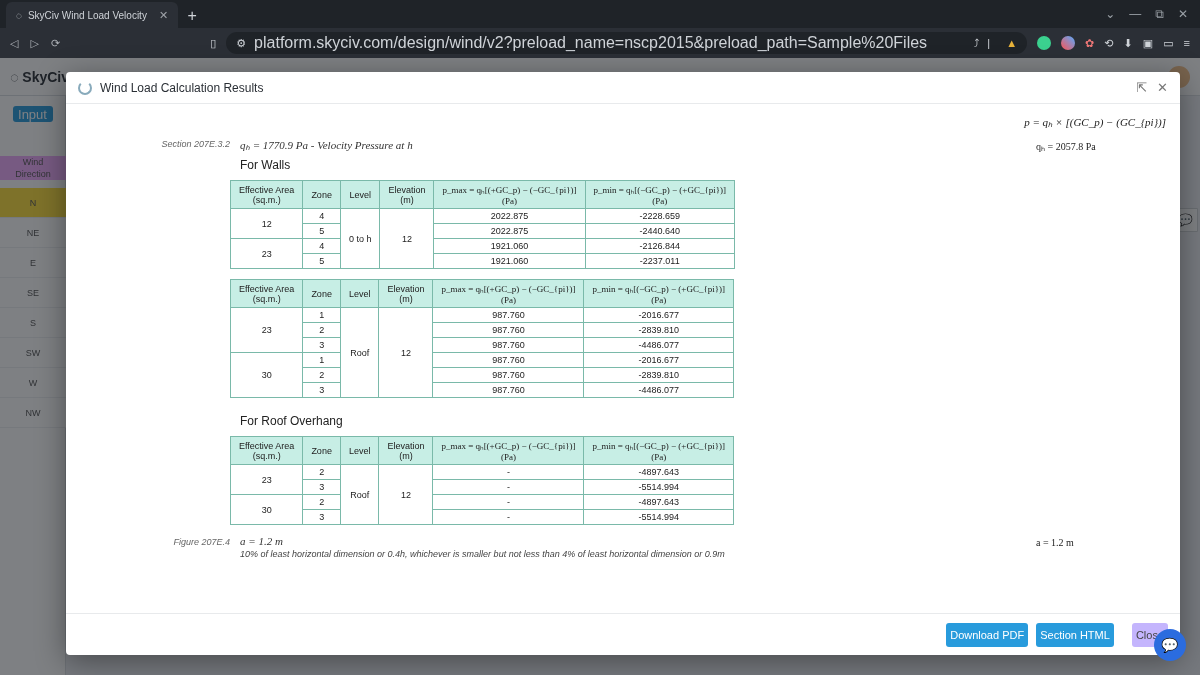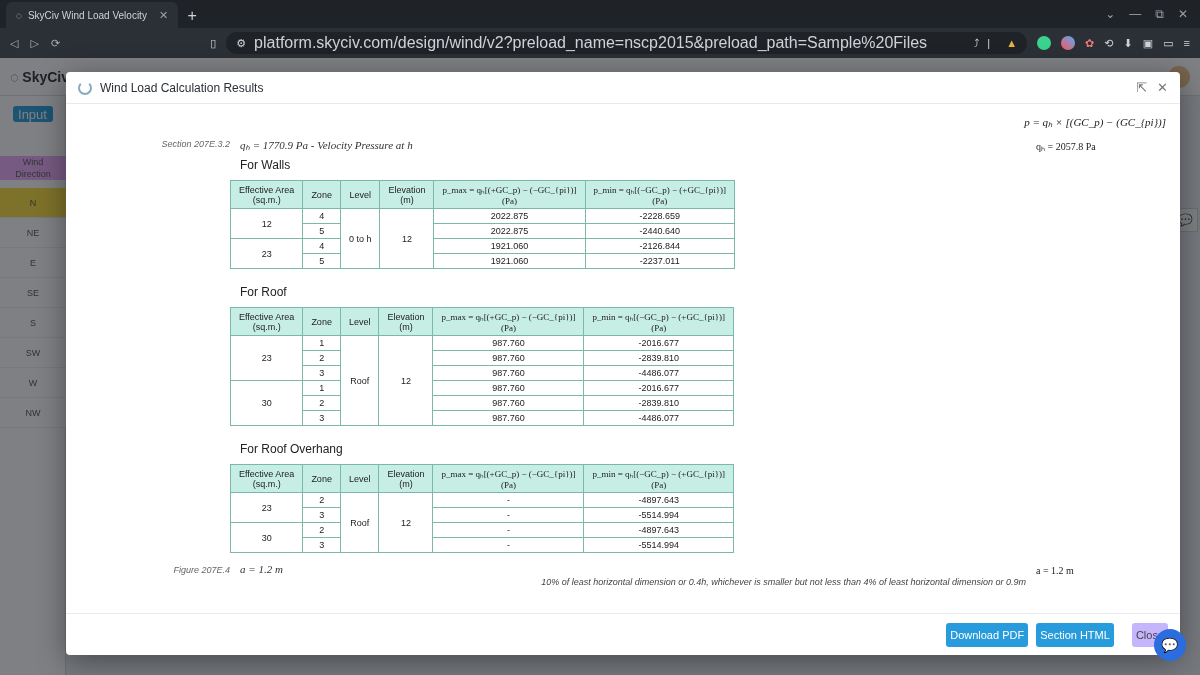--- a/index.html
+++ b/index.html
@@ -43,21 +43,21 @@
   .section-row { display:flex; align-items:flex-start; gap:10px; margin:4px 0; }
   .section-row .tag { width:150px; text-align:right; font-style:italic; color:#666; font-size:9px; padding-top:2px;}
   .section-row .body { flex:1; }
   .section-row .margin-r { width:130px; font-size:10px; font-family:'Times New Roman', serif; color:#222; padding-top:2px; text-align:left;}
   .kline { font-family:'Times New Roman', serif; font-style:italic; font-size:11px; }
   .subhead { font-size:12px; margin:6px 0 4px; color:#222;}
   table.rep { border-collapse:collapse; margin:2px 0 10px; font-size:9px; }
   table.rep th, table.rep td { border:1px solid #6d8; border-color:#7ab9a9; padding:2px 8px; text-align:center; color:#222; }
   table.rep th { background:#c7eee5; font-weight:normal; }
   table.rep .fh { font-family:'Times New Roman', serif; }
-  .note { font-style:italic; font-size:9px; color:#444; margin:2px 0 4px;text-align:right;}
+  .note { font-style:italic; font-size:9px; color:#444; margin:2px 0 4px;}
   .modal-foot { height:42px; border-top:1px solid #e8eaec; display:flex; align-items:center; justify-content:flex-end; padding:0 12px; gap:8px;}
   .btn { height:24px; padding:0 4px; border-radius:3px; font-size:11px; display:flex; align-items:center; cursor:pointer; }
   .btn-blue { background:#289bdc; color:#fff; }
   .btn-grey { background:#c4b5fd; color:#444;margin-left:10px; }
   
   .chatfab { position:absolute; right:14px; bottom:14px; width:32px; height:32px; border-radius:50%; background:#2b6cdf; display:flex; align-items:center; justify-content:center; color:#fff; font-size:14px;}
   .tablegrid { margin-left:150px; }
   .sidechat { position:absolute; right:2px; top:150px; width:24px; height:24px; background:#fff; border:1px solid #d0d4d8; border-radius:4px 0 0 4px; display:flex;align-items:center;justify-content:center;color:#888;font-size:12px;}
 </style>
 </head>
@@ -197,25 +197,20 @@
                 </tr>
             <tr>
                   <td>5</td>
                   <td>1921.060</td>
                   <td>-2237.011</td>
                 </tr>
           </tbody>
             </table>
         </div>
 
-        <div class="section-row">
-            <div class="tag"></div>
-            <div class="body subhead">For Roof</div>
-            <div class="margin-r"></div>
-          </div>
         <div class="tablegrid">
           <table class="rep">
             <tbody>
                 <tr>
               <th><span>Effective Area</span><br><span>(sq.m.)</span></th>
               <th>Zone</th>
               <th>Level</th>
               <th><span>Elevation</span><br><span>(m)</span></th>
               <th class="fh"><span>p_max = qₕ[(+GC_p) − (−GC_{pi})]</span><br><span>(Pa)</span></th>
               <th class="fh"><span>p_min = qₕ[(−GC_p) − (+GC_{pi})]</span><br><span>(Pa)</span></th>

